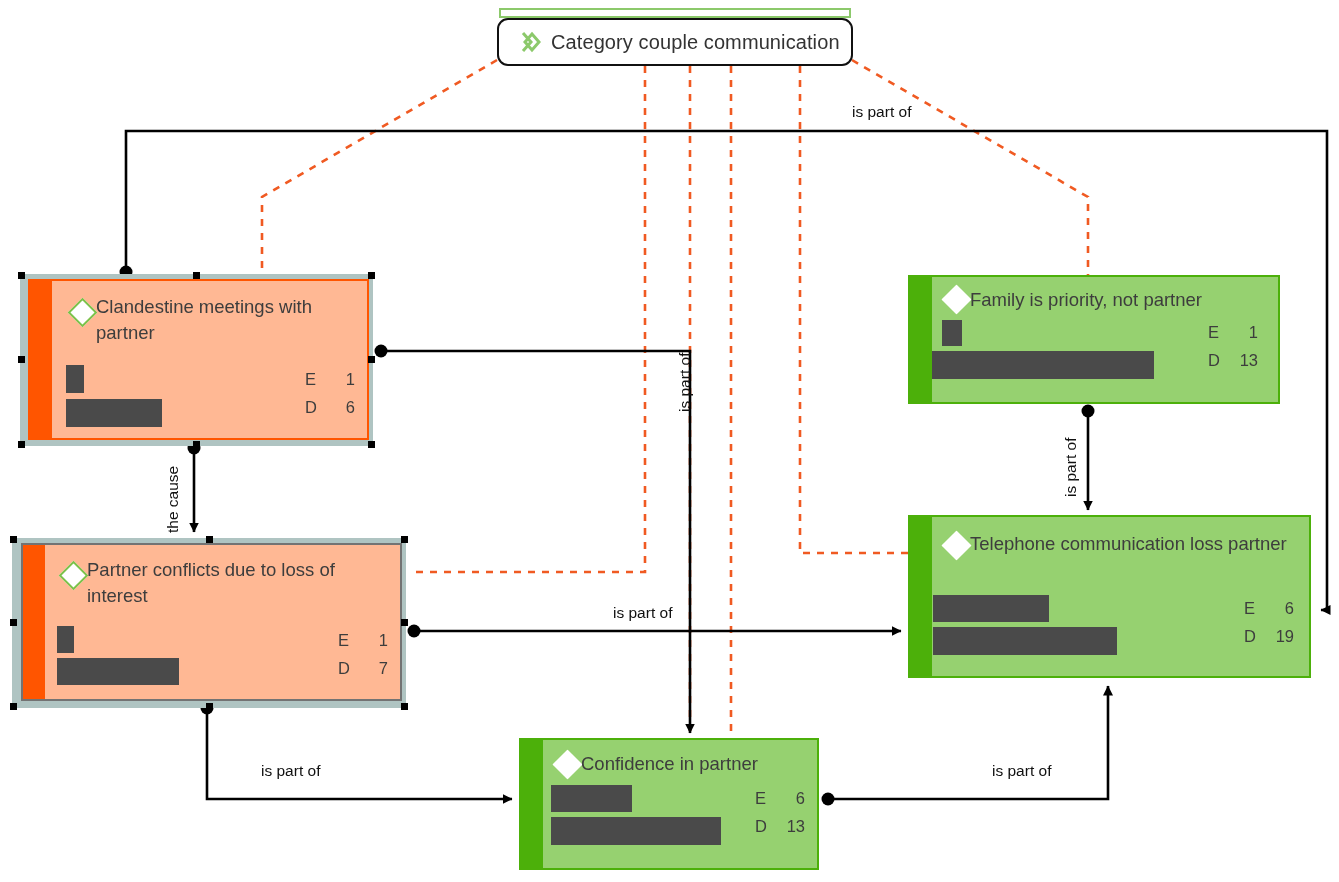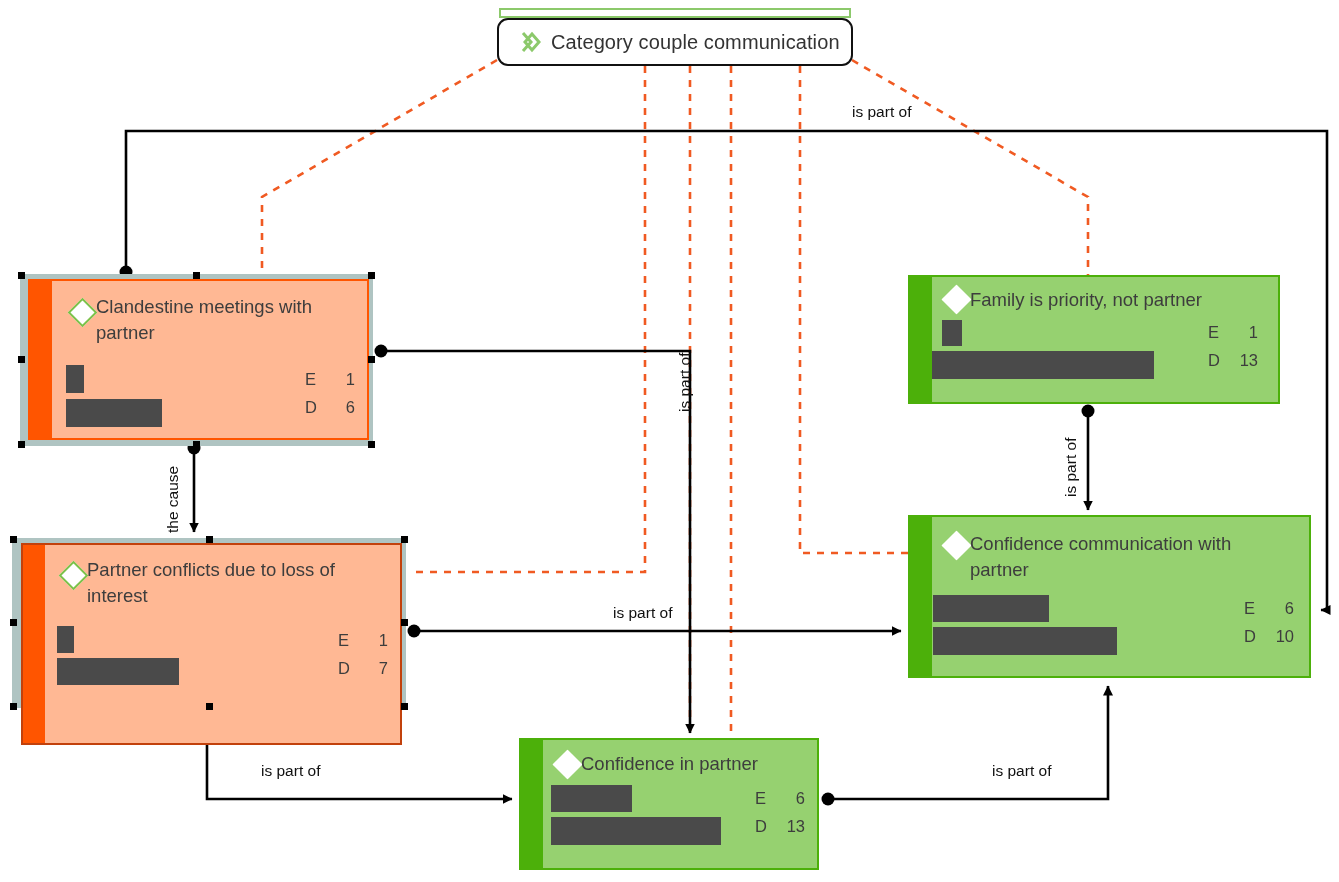--- a/index.html
+++ b/index.html
@@ -211,21 +211,21 @@
     <div class="handle" style="left:348px;top:-2px;"></div>
     <div class="handle" style="left:-2px;top:82px;"></div>
     <div class="handle" style="left:348px;top:82px;"></div>
     <div class="handle" style="left:-2px;top:167px;"></div>
     <div class="handle" style="left:173px;top:167px;"></div>
     <div class="handle" style="left:348px;top:167px;"></div>
   </div>
 
   <div class="node selected" style="left:12px;top:538px;width:394px;height:170px;">
     <div class="sel-bg"></div>
-    <div class="body" style="left:9px;top:5px;width:381px;height:202px;background:#FFB894;border:2px solid #c2410c;">
+    <div class="body" style="left:9px;top:5px;width:381px;height:158px;background:#FFB894;border:2px solid #737373;">
       <div class="accent" style="width:22px;background:#FF5500;"></div>
       <div class="diamond" style="left:40px;top:20px;border:2.5px solid #7BC24A;background:#ffffff;"></div>
       <div class="title" style="left:64px;top:12px;width:302px;">Partner conflicts due to loss of interest</div>
       <div class="bar" style="left:34px;top:81px;width:17px;height:27px;"></div>
       <div class="bar" style="left:34px;top:113px;width:122px;height:27px;"></div>
       <div class="metrics" style="right:12px;top:81px;">
         <div class="row">
             <span class="k">E</span>
             <span class="v">1</span>
           </div>
@@ -262,31 +262,31 @@
             <span class="v">13</span>
           </div>
       </div>
     </div>
   </div>
 
   <div class="node" style="left:908px;top:515px;width:403px;height:163px;">
     <div class="body" style="left:0;top:0;width:403px;height:163px;background:#96D170;border:2px solid #4CB00A;">
       <div class="accent" style="width:22px;background:#4CB00A;"></div>
       <div class="diamond" style="left:36px;top:18px;background:#ffffff;border:1px solid #ffffff;"></div>
-      <div class="title" style="left:60px;top:14px;width:320px;">Confidence communication with partner</div>
+      <div class="title" style="left:60px;top:14px;width:320px;">Telephone communication loss partner</div>
       <div class="bar" style="left:23px;top:78px;width:116px;height:27px;"></div>
       <div class="bar" style="left:23px;top:110px;width:184px;height:28px;"></div>
       <div class="metrics" style="right:15px;top:77px;">
         <div class="row">
             <span class="k">E</span>
             <span class="v">6</span>
           </div>
         <div class="row">
             <span class="k">D</span>
-            <span class="v">10</span>
+            <span class="v">19</span>
           </div>
       </div>
     </div>
   </div>
 
   <div class="node" style="left:519px;top:738px;width:248px;height:132px;">
     <div class="body" style="left:0;top:0;width:300px;height:132px;background:#96D170;border:2px solid #4CB00A;">
       <div class="accent" style="width:22px;background:#4CB00A;"></div>
       <div class="diamond" style="left:36px;top:14px;background:#ffffff;border:1px solid #ffffff;"></div>
       <div class="title" style="left:60px;top:11px;width:230px;">Confidence in partner</div>

